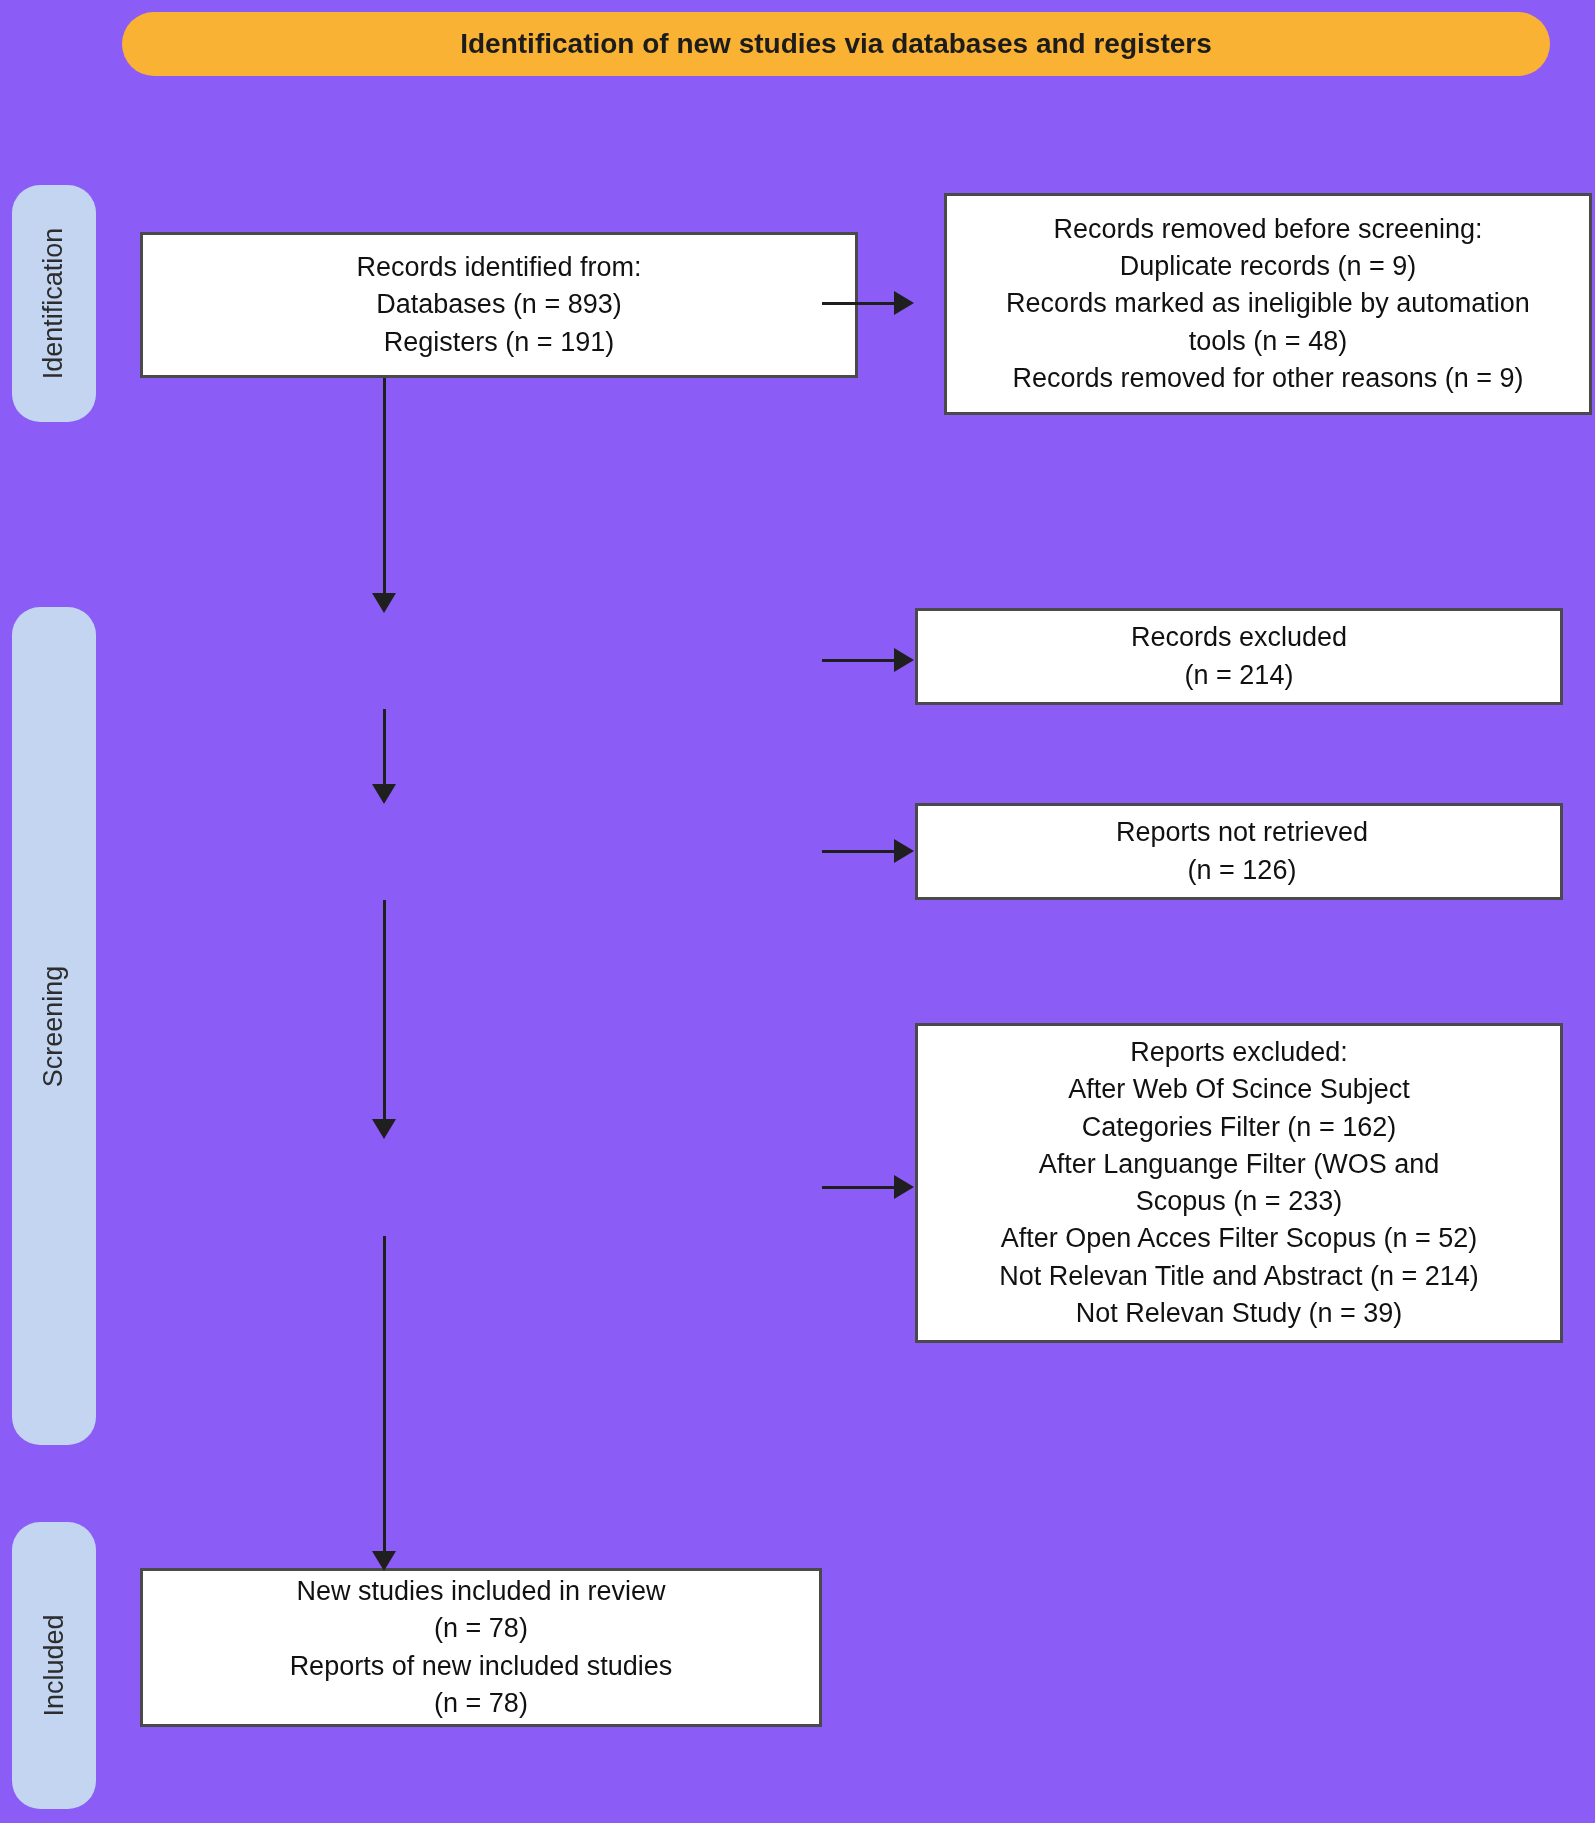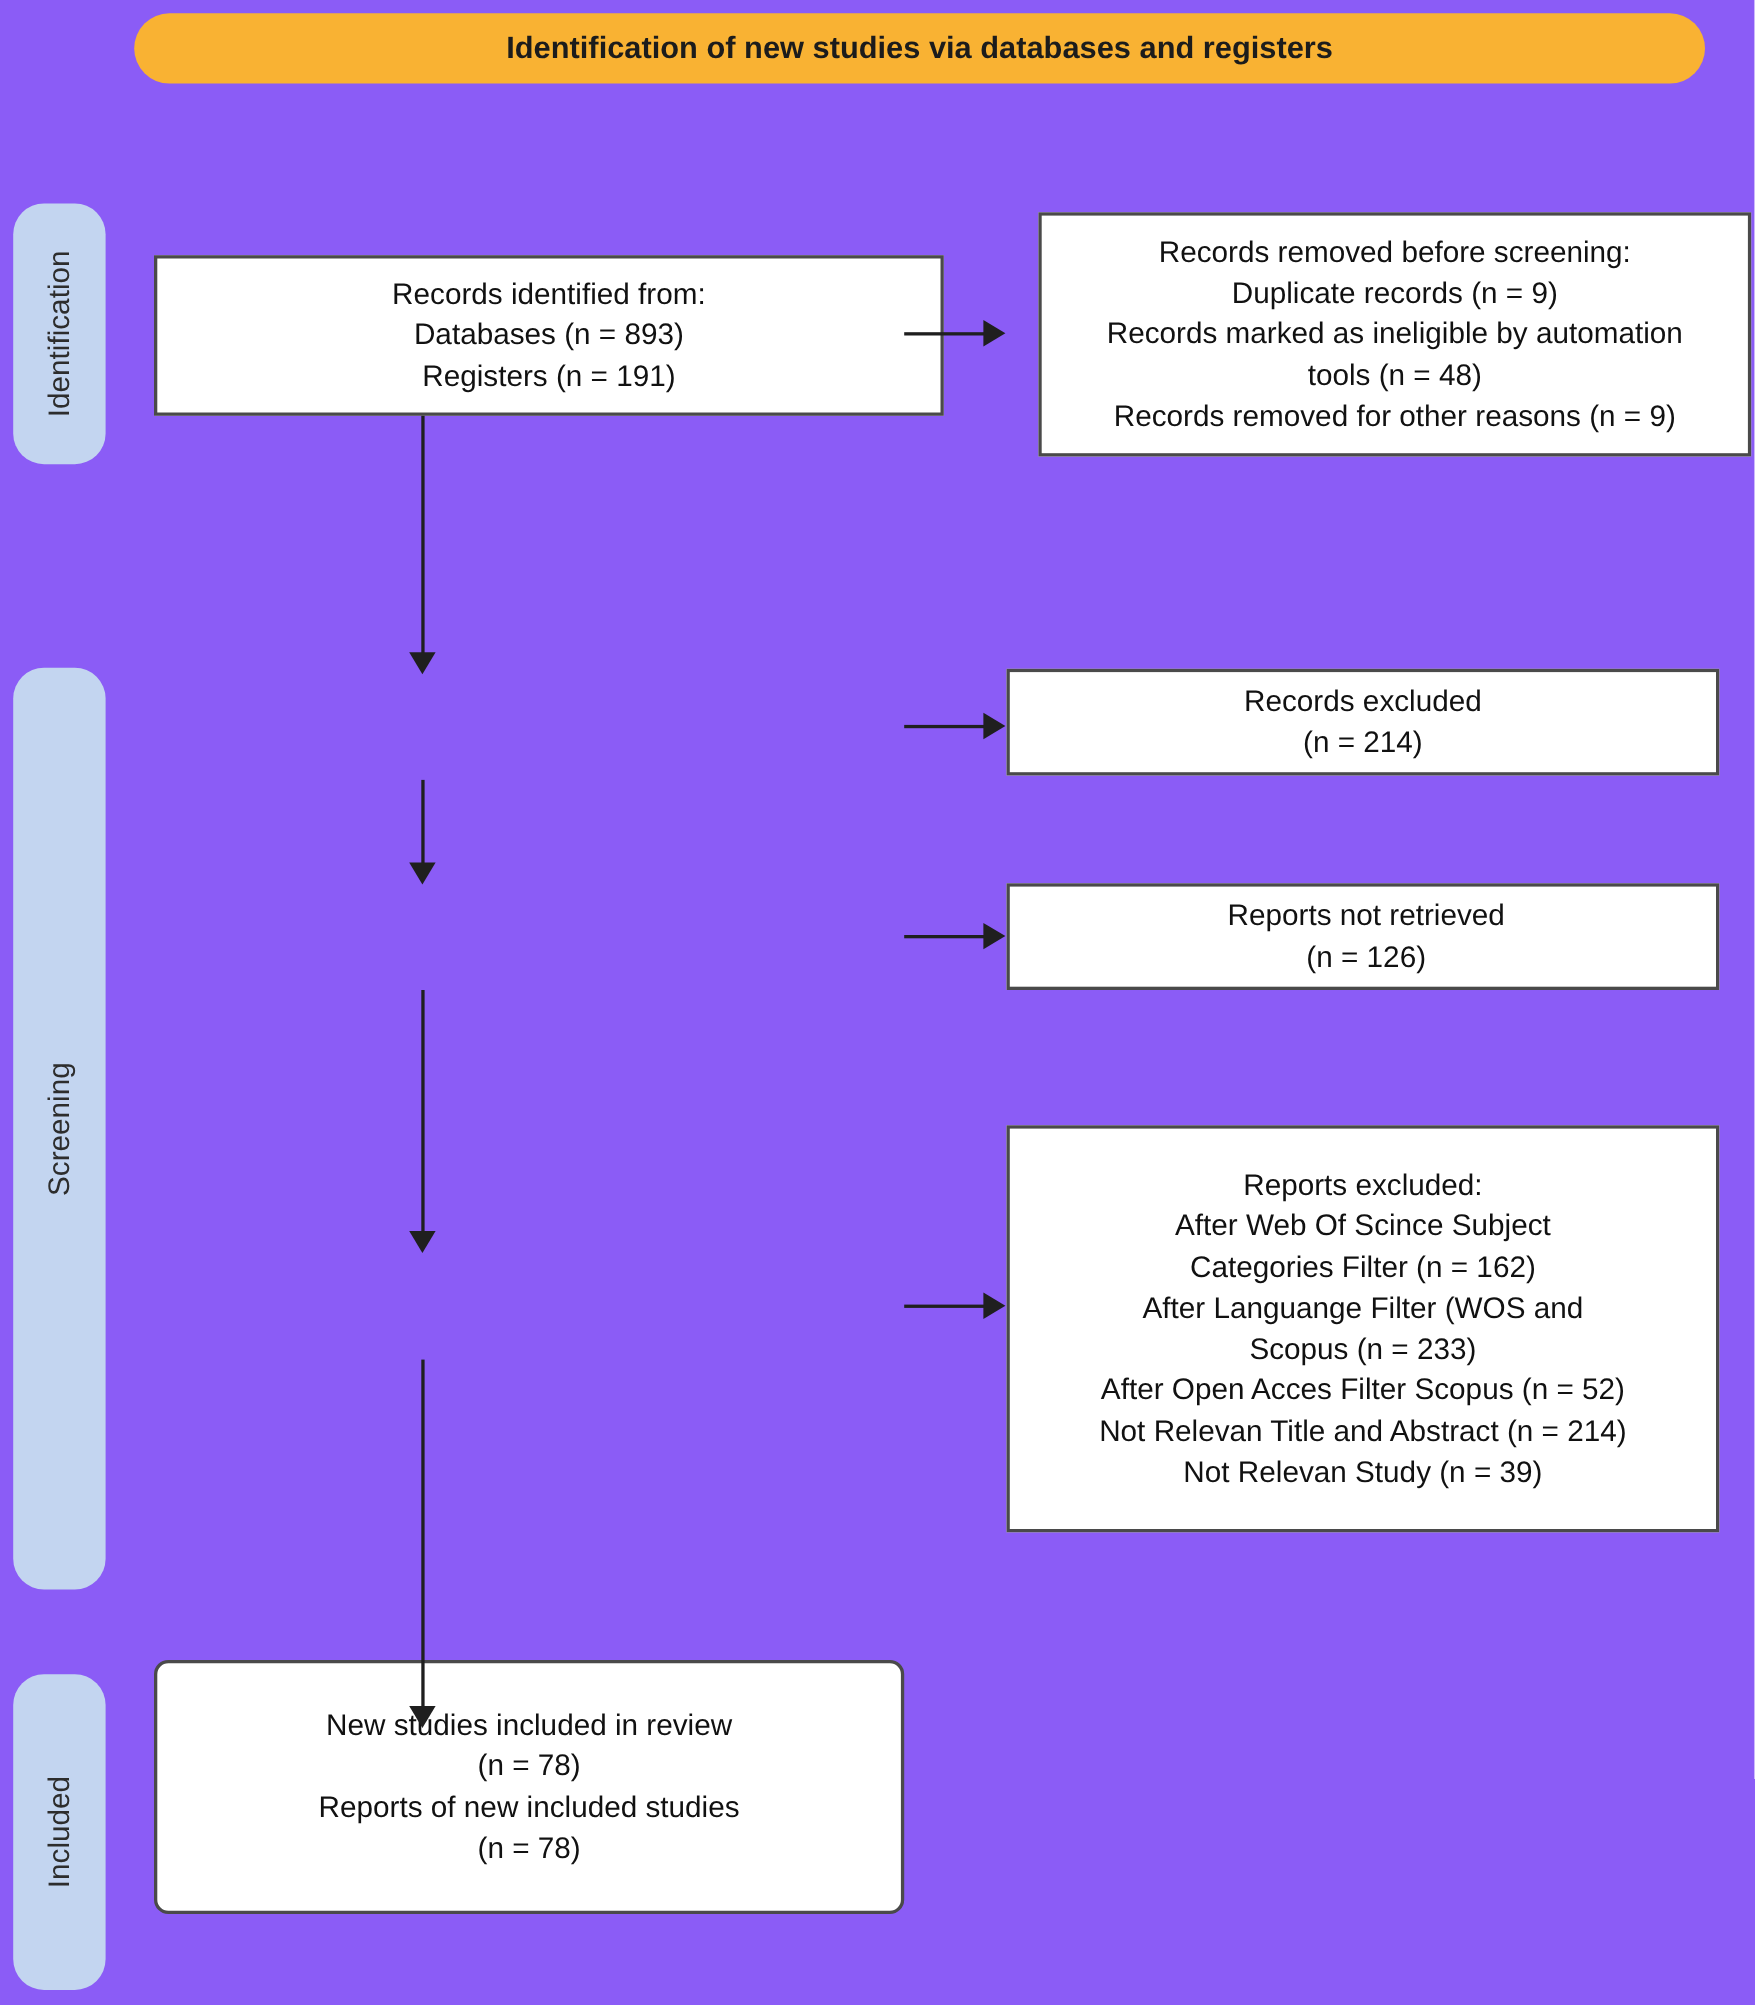--- a/index.html
+++ b/index.html
@@ -53,22 +53,22 @@
     white-space: pre-line;
     padding: 6px 14px;
   }
   .box-records-identified   { left: 140px; top: 232px;  width: 718px; height: 146px; }
   .box-records-removed      { left: 944px; top: 193px;  width: 648px; height: 222px; }
   .box-records-screened     { left: 140px; top: 612px;  width: 682px; height: 97px; }
   .box-records-excluded     { left: 915px; top: 608px;  width: 648px; height: 97px; }
   .box-reports-sought       { left: 140px; top: 803px;  width: 682px; height: 97px; }
   .box-reports-not-retrieved{ left: 915px; top: 803px;  width: 648px; height: 97px; padding-left: 20px; }
   .box-reports-assessed     { left: 140px; top: 1138px; width: 682px; height: 98px; }
-  .box-reports-excluded     { left: 915px; top: 1023px; width: 648px; height: 370px; }
-  .box-included-studies     { left: 140px; top: 1509px; width: 682px; height: 231px; border-radius: 13px; }
+  .box-reports-excluded     { left: 915px; top: 1023px; width: 648px; height: 320px; }
+  .box-included-studies     { left: 140px; top: 1568px; width: 682px; height: 159px; }
 
   
   .vline, .hline { position: absolute; background: var(--arrow, #1F1F1F); }
   .vline { width: 3px; }
   .hline { height: 3px; }
 
   .v1 { left: 383px; top: 378px;  height: 216px; }
   .v2 { left: 383px; top: 709px;  height: 76px;  }
   .v3 { left: 383px; top: 900px;  height: 220px; }
   .v4 { left: 383px; top: 1236px; height: 316px; }

